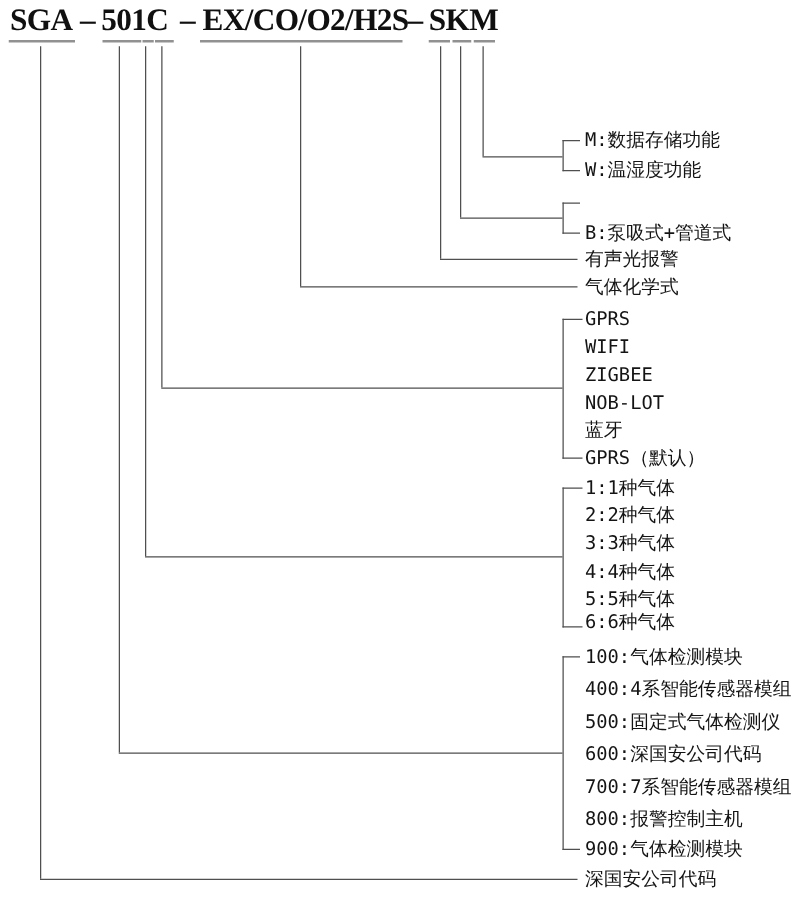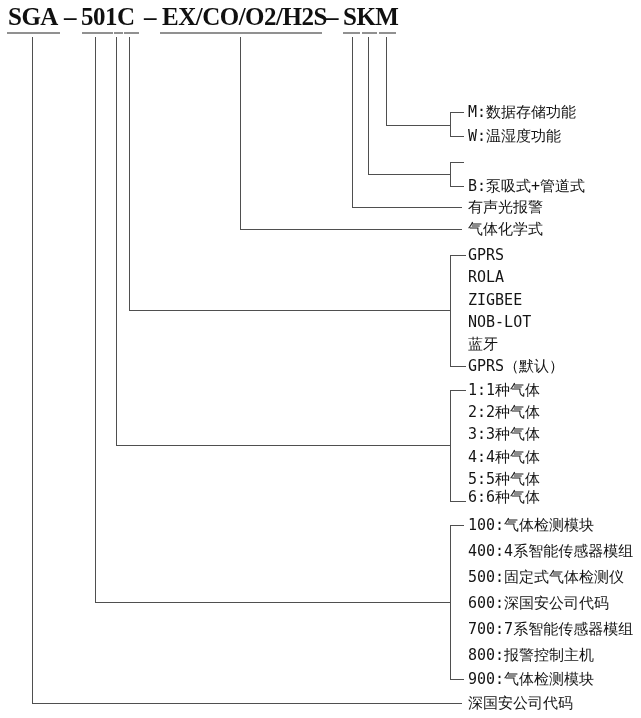--- a/index.html
+++ b/index.html
@@ -87,21 +87,21 @@
   <div class="lbl" style="top:103px">M:数据存储功能</div>
   <div class="lbl" style="top:127px">W:温湿度功能</div>
 
   <div class="lbl" style="top:177px">B:泵吸式+管道式</div>
 
   <div class="lbl" style="top:198px">有声光报警</div>
 
   <div class="lbl" style="top:220px">气体化学式</div>
 
   <div class="lbl" style="top:246px">GPRS</div>
-  <div class="lbl" style="top:268px">ROLA</div>
+  <div class="lbl" style="top:268px">WIFI</div>
   <div class="lbl" style="top:291px">ZIGBEE</div>
   <div class="lbl" style="top:313px">NOB-LOT</div>
   <div class="lbl" style="top:335px">蓝牙</div>
   <div class="lbl" style="top:357px">GPRS（默认）</div>
 
   <div class="lbl" style="top:381px">1:1种气体</div>
   <div class="lbl" style="top:403px">2:2种气体</div>
   <div class="lbl" style="top:425px">3:3种气体</div>
   <div class="lbl" style="top:448px">4:4种气体</div>
   <div class="lbl" style="top:470px">5:5种气体</div>

